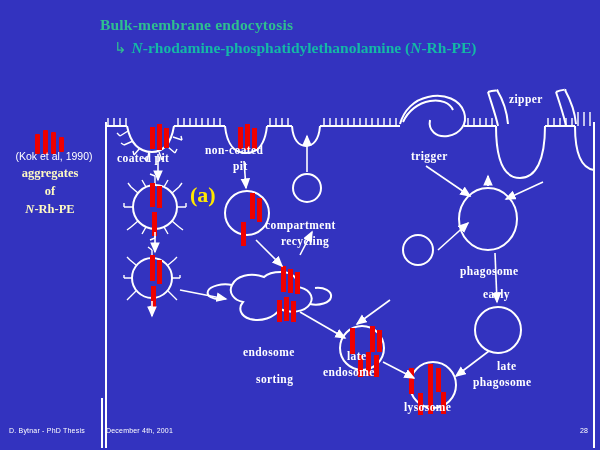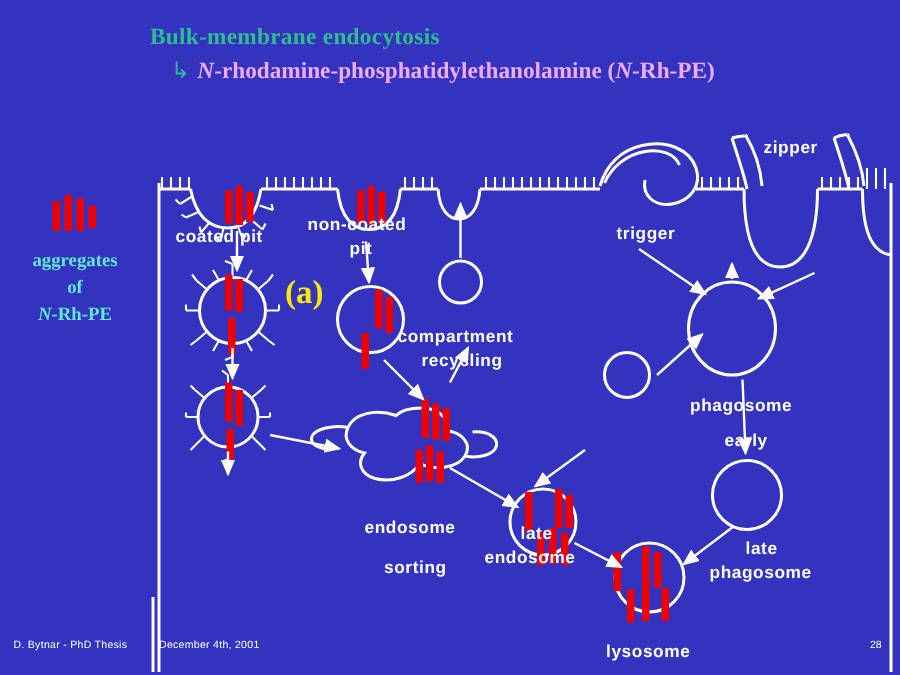--- a/index.html
+++ b/index.html
@@ -18,31 +18,31 @@
   #title-block{left:100px;top:16px;width:490px;color:#2fbf8f;}
   #title-line1{
     font-size:15.5px;font-weight:bold;letter-spacing:.2px;
     color:#2fbf8f;white-space:nowrap;
   }
   #title-line2-row{
     display:flex;align-items:baseline;gap:5px;margin-top:5px;margin-left:14px;
     white-space:nowrap;
   }
   #arrow-glyph{font-size:15px;color:#2fbf8f;line-height:1;}
-  #title-line2{font-size:15.5px;font-weight:bold;color:#f0abfc;}
+  #title-line2{font-size:15.5px;font-weight:bold;color:#14b8a6;}
   #title-line2 i{font-style:italic;}
 
   
   #legend-col{left:0px;top:130px;width:100px;text-align:center;color:#ff1f1f;}
   #legend-icon{height:30px;position:relative;margin:0 auto;width:34px;}
   #legend-icon i{
     position:absolute;background:#ee0000;width:5px;border-radius:1px;display:block;
   }
   #legend-text{
-    font-size:12.5px;font-weight:bold;color:#5eead4;line-height:1.45;margin-top:4px;
+    font-size:12.5px;font-weight:bold;color:#fef9c3;line-height:1.45;margin-top:4px;
   }
   #legend-text .it{font-style:italic;}
   #legend-ref{
     position:absolute;left:4px;top:150px;width:100px;text-align:center;
     font-size:10.5px;color:#ffffff;font-family:"Liberation Sans",sans-serif;
   }
 
   
   #footer-author{left:9px;top:427px;font-size:7px;color:#ffffff;
     font-family:"Liberation Sans",sans-serif;letter-spacing:.2px;}
@@ -51,21 +51,21 @@
   #footer-page{left:580px;top:427px;font-size:7px;color:#ffffff;
     font-family:"Liberation Sans",sans-serif;}
   #footer-rule{left:101px;top:398px;width:2px;height:50px;background:#ffffff;}
 
   
   #diagram{left:0;top:0;width:600px;height:450px;}
 
   
   .lbl{
     position:absolute;color:#ffffff;font-size:11.5px;font-weight:bold;
-    font-family:Liberation Sans, sans-serif;letter-spacing:.4px;
+    font-family:Liberation Serif, serif;letter-spacing:.4px;
     text-align:left;line-height:1.2;white-space:nowrap;
   }
   #lbl-a{
     position:absolute;color:#ffe800;font-size:22px;font-weight:bold;
     font-family:"Liberation Serif",serif;left:190px;top:182px;
   }
   
 </style>
 </head>
 <body>
@@ -86,20 +86,21 @@
       <i style="left:10px;top:0px;height:24px;"></i>
       <i style="left:18px;top:2px;height:22px;"></i>
       <i style="left:26px;top:7px;height:15px;"></i>
     </div>
     <div id="legend-text">
       <div>aggregates</div>
       <div>of</div>
       <div><span class="it">N</span><span>-Rh-PE</span></div>
     </div>
   </div>
+  <div id="legend-ref" class="abs">(Kok et al, 1990)</div>
 
   <svg id="diagram" class="abs" viewBox="0 0 600 450">
     <defs>
       <marker id="ah" markerWidth="7" markerHeight="7" refX="6" refY="3" orient="auto">
         <path d="M0,0 L7,3 L0,6 z" fill="#ffffff"></path>
       </marker>
     </defs>
     <g stroke="#ffffff" fill="none" stroke-width="2">
 
       <path d="M106,122 L106,448"></path>
@@ -287,21 +288,21 @@
   <div class="lbl" style="left:411px;top:150px;">trigger</div>
   <div class="lbl" style="left:509px;top:93px;">zipper</div>
   <div class="lbl" style="left:483px;top:249px;margin-top:39px;">early</div>
   <div class="lbl" style="left:460px;top:265px;">phagosome</div>
   <div class="lbl" style="left:256px;top:346px;margin-top:27px;">sorting</div>
   <div class="lbl" style="left:243px;top:346px;">endosome</div>
   <div class="lbl" style="left:347px;top:350px;">late</div>
   <div class="lbl" style="left:323px;top:366px;">endosome</div>
   <div class="lbl" style="left:497px;top:360px;">late</div>
   <div class="lbl" style="left:473px;top:376px;">phagosome</div>
-  <div class="lbl" style="left:404px;top:401px;margin-top:28px;">lysosome</div>
+  <div class="lbl" style="left:404px;top:401px;">lysosome</div>
 
   <div id="lbl-a">(a)</div>
 
   <div class="abs" id="footer-rule"></div>
   <div class="abs" id="footer-author">D. Bytnar - PhD Thesis</div>
   <div class="abs" id="footer-date">December 4th, 2001</div>
   <div class="abs" id="footer-page">28</div>
 
 </div>
 

